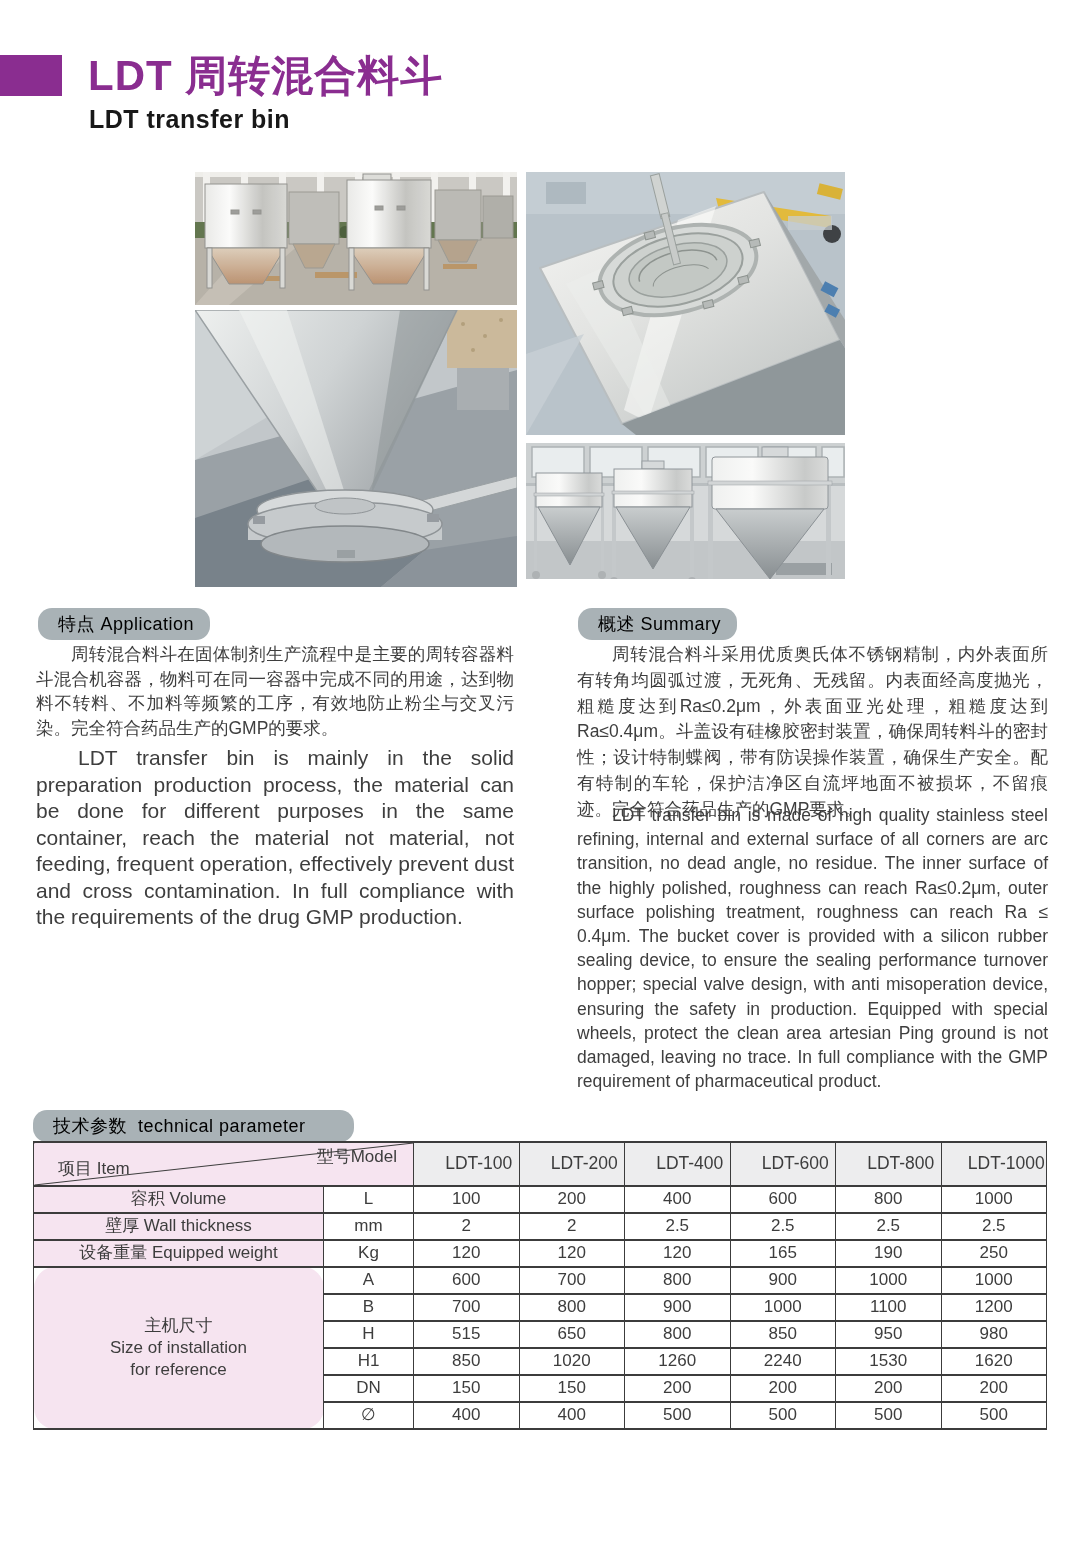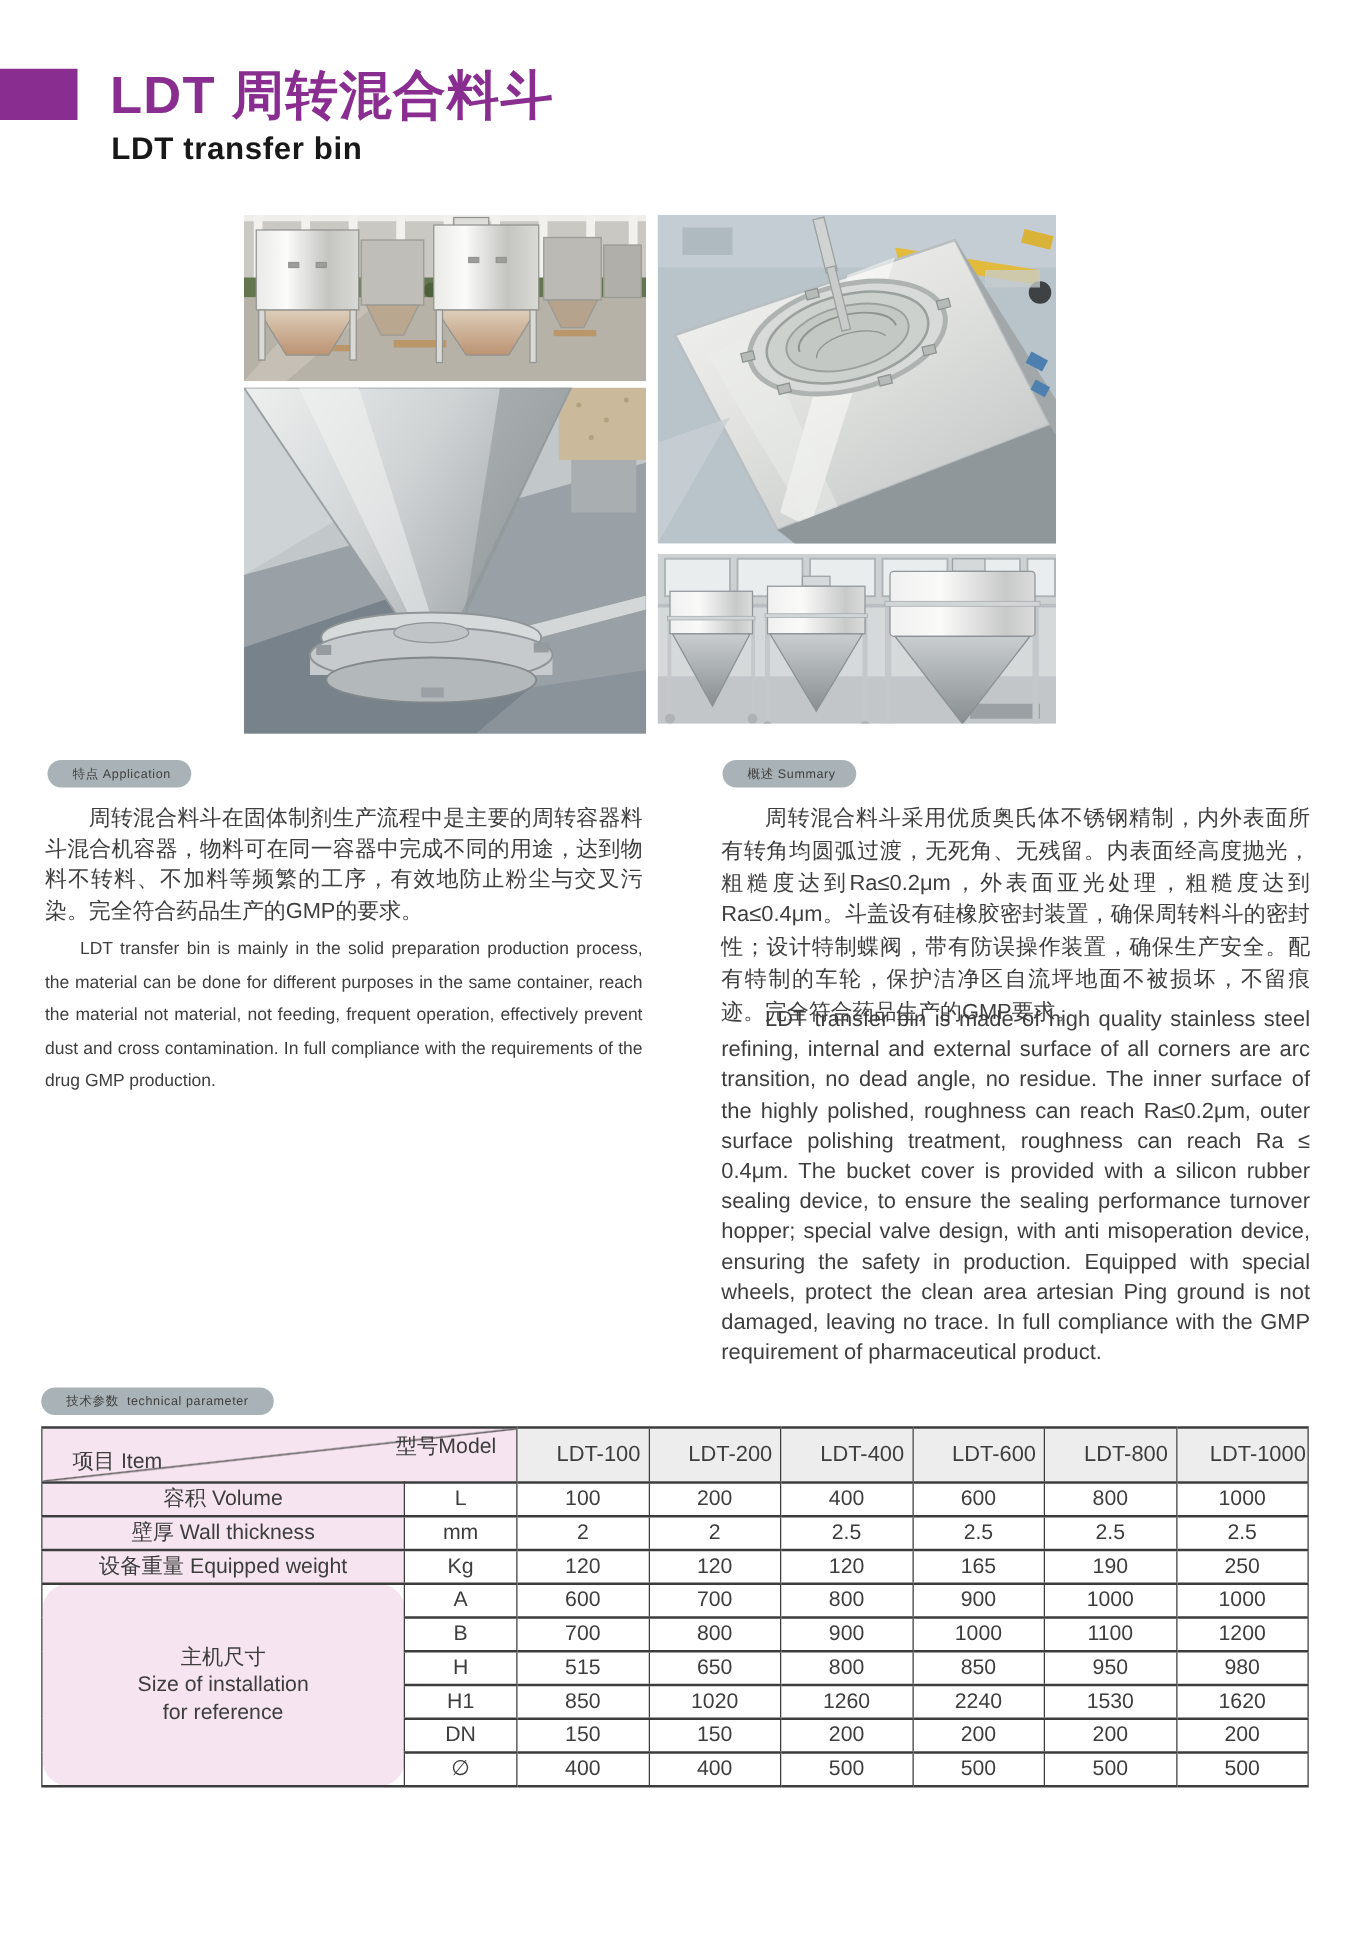--- a/index.html
+++ b/index.html
@@ -15,28 +15,28 @@
   .subtitle{position:absolute;left:89px;top:105px;font-size:25px;font-weight:bold;color:#181818;letter-spacing:0.5px;}
 
   .photos{position:absolute;left:195px;top:172px;width:650px;height:416px;}
   .ph{position:absolute;overflow:hidden;}
   .ph svg{display:block;width:100%;height:100%;}
   #ph1{left:0;top:0;width:322px;height:133px;}
   #ph2{left:0;top:138px;width:322px;height:277px;}
   #ph3{left:331px;top:0;width:319px;height:263px;}
   #ph4{left:331px;top:271px;width:319px;height:136px;}
 
-  .badge{position:absolute;background:var(--badge_gray,#A9B2B6);color:#404040;font-size:10px;padding:4px 16px 4px 20px;white-space:pre;letter-spacing:0.5px;border-radius:14px;}
+  .badge{position:absolute;background:var(--badge_gray,#A9B2B6);color:#000000;font-size:18px;padding:4px 16px 4px 20px;white-space:pre;letter-spacing:0.5px;border-radius:14px;}
   #badge-app{left:38px;top:608px;}
   #badge-sum{left:578px;top:608px;}
-  #badge-tech{left:33px;top:1110px;padding-right:20px;}
+  #badge-tech{left:33px;top:1110px;padding-right:48px;}
 
   .para{position:absolute;margin:0;text-align:justify;text-indent:2em;color:#3e3e3e;}
   #app-cn{left:36px;top:642px;width:478px;font-size:17.5px;line-height:24.6px;}
-  #app-en{left:36px;top:745px;width:478px;font-size:14px;line-height:26.5px;}
+  #app-en{left:36px;top:745px;width:478px;font-size:21px;line-height:26.5px;}
   #sum-cn{left:577px;top:642px;width:471px;font-size:17.5px;line-height:25.8px;}
   #sum-en{left:577px;top:803px;width:471px;font-size:17.5px;line-height:24.2px;}
 
   #param-table{position:absolute;left:33px;top:1141px;width:1014px;border-collapse:collapse;table-layout:fixed;font-size:17px;color:#3d3d3d;}
   #param-table td{border:solid var(--border,#3C3C3C);border-width:2px 1px;text-align:center;vertical-align:middle;padding:0;height:25px;line-height:1.1;background:#fff;overflow:hidden;}
   #param-table tr.head td{height:42px;padding-left:25px;}
   #param-table td.lbl{background:var(--pink,#F6E4F0);}
   #param-table td.mhead{background:var(--mhead,#EDEDEE);font-size:17.5px;}
   #param-table td.corner{position:relative;background-color:var(--pink,#F6E4F0);background-image:linear-gradient(to bottom right,rgba(0,0,0,0) calc(50% - 1px),var(--border,#3C3C3C) 50%,rgba(0,0,0,0) calc(50% + 1px));}
   #param-table .c-model{position:absolute;top:5px;right:16px;font-size:17px;}

